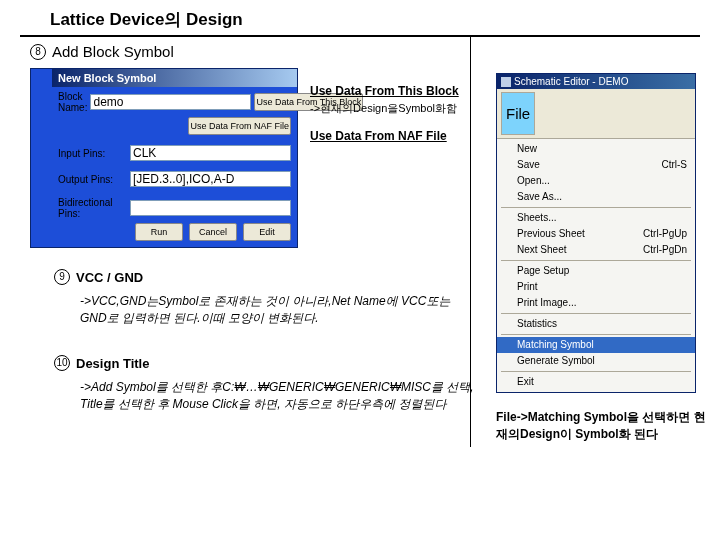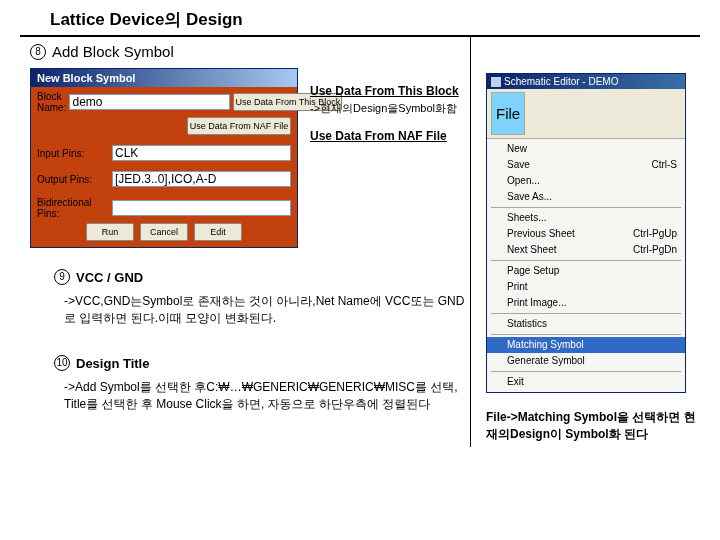--- a/index.html
+++ b/index.html
@@ -33,21 +33,21 @@
     background: #000;
   }
   .left-col {
     position: absolute;
     left: 30px;
     top: 6px;
     width: 430px;
   }
   .right-col {
     position: absolute;
-    left: 486px;
+    left: 496px;
     top: 6px;
     width: 210px;
   }
   .step-line {
     display: flex;
     align-items: center;
     gap: 6px;
     margin-bottom: 8px;
   }
   .circ {
@@ -61,22 +61,23 @@
     font-size: 10px;
     line-height: 1;
   }
   .step-text {
     font-size: 15px;
   }
   
   .dlg {
     width: 268px;
     border: 1px solid #0a246a;
-    background: #c2410c;
-    font-size: 10px;
+    background: #1d4ed8;
+    font-size: 10px;
+    padding-left: 21px;
   }
   .dlg-title {
     background: linear-gradient(to right, #0a246a, #a6caf0);
     color: #fff;
     font-weight: bold;
     padding: 3px 6px;
     font-size: 11px;
   }
   .dlg-body { padding: 4px 6px 6px 6px; }
   .dlg-row {
@@ -108,21 +109,21 @@
     font-size: 9px;
     padding: 1px 1px;
     white-space: nowrap;
     flex: 1;
     text-align: center;
     height: 18px;
     line-height: 14px;
   }
   .dlg-btnrow {
     display: flex;
-    justify-content: center;
+    justify-content: flex-end;
     gap: 6px;
     margin-top: 0;
   }
   .dlg-btnrow .dlg-btn {
     flex: 0 0 48px;
   }
   .dlg-spacer { height: 6px; }
 
   .side-box {
     position: absolute;
@@ -144,21 +145,22 @@
 
   .step9 {
     position: absolute;
     left: 24px;
     top: 226px;
     width: 420px;
   }
   .step9 .desc, .step10 .desc {
     font-size: 12px;
     line-height: 1.4;
-    margin: 6px 0 0 10px;
+    margin: 6px 0 0 26px;
+    font-style: italic;
   }
   .step10 {
     position: absolute;
     left: 24px;
     top: 312px;
     width: 420px;
   }
 
   
   .menuwin {

